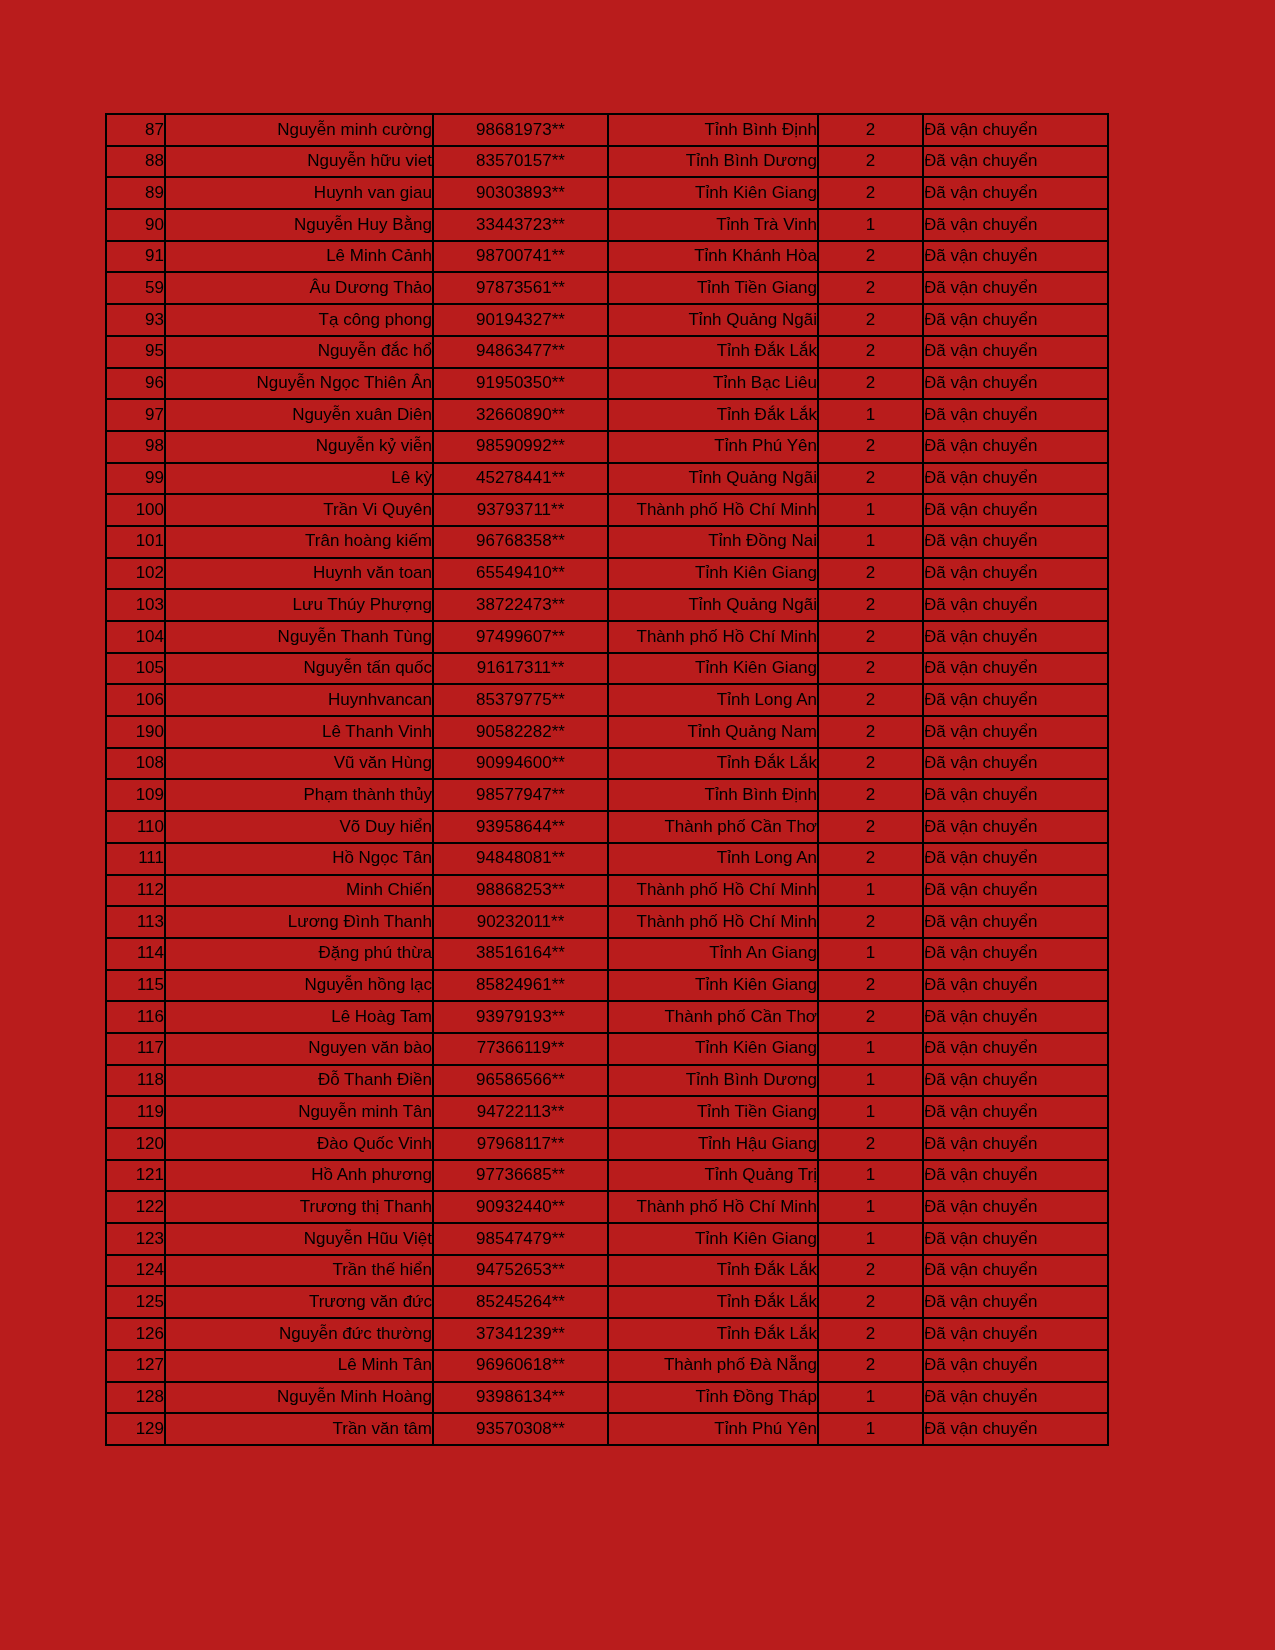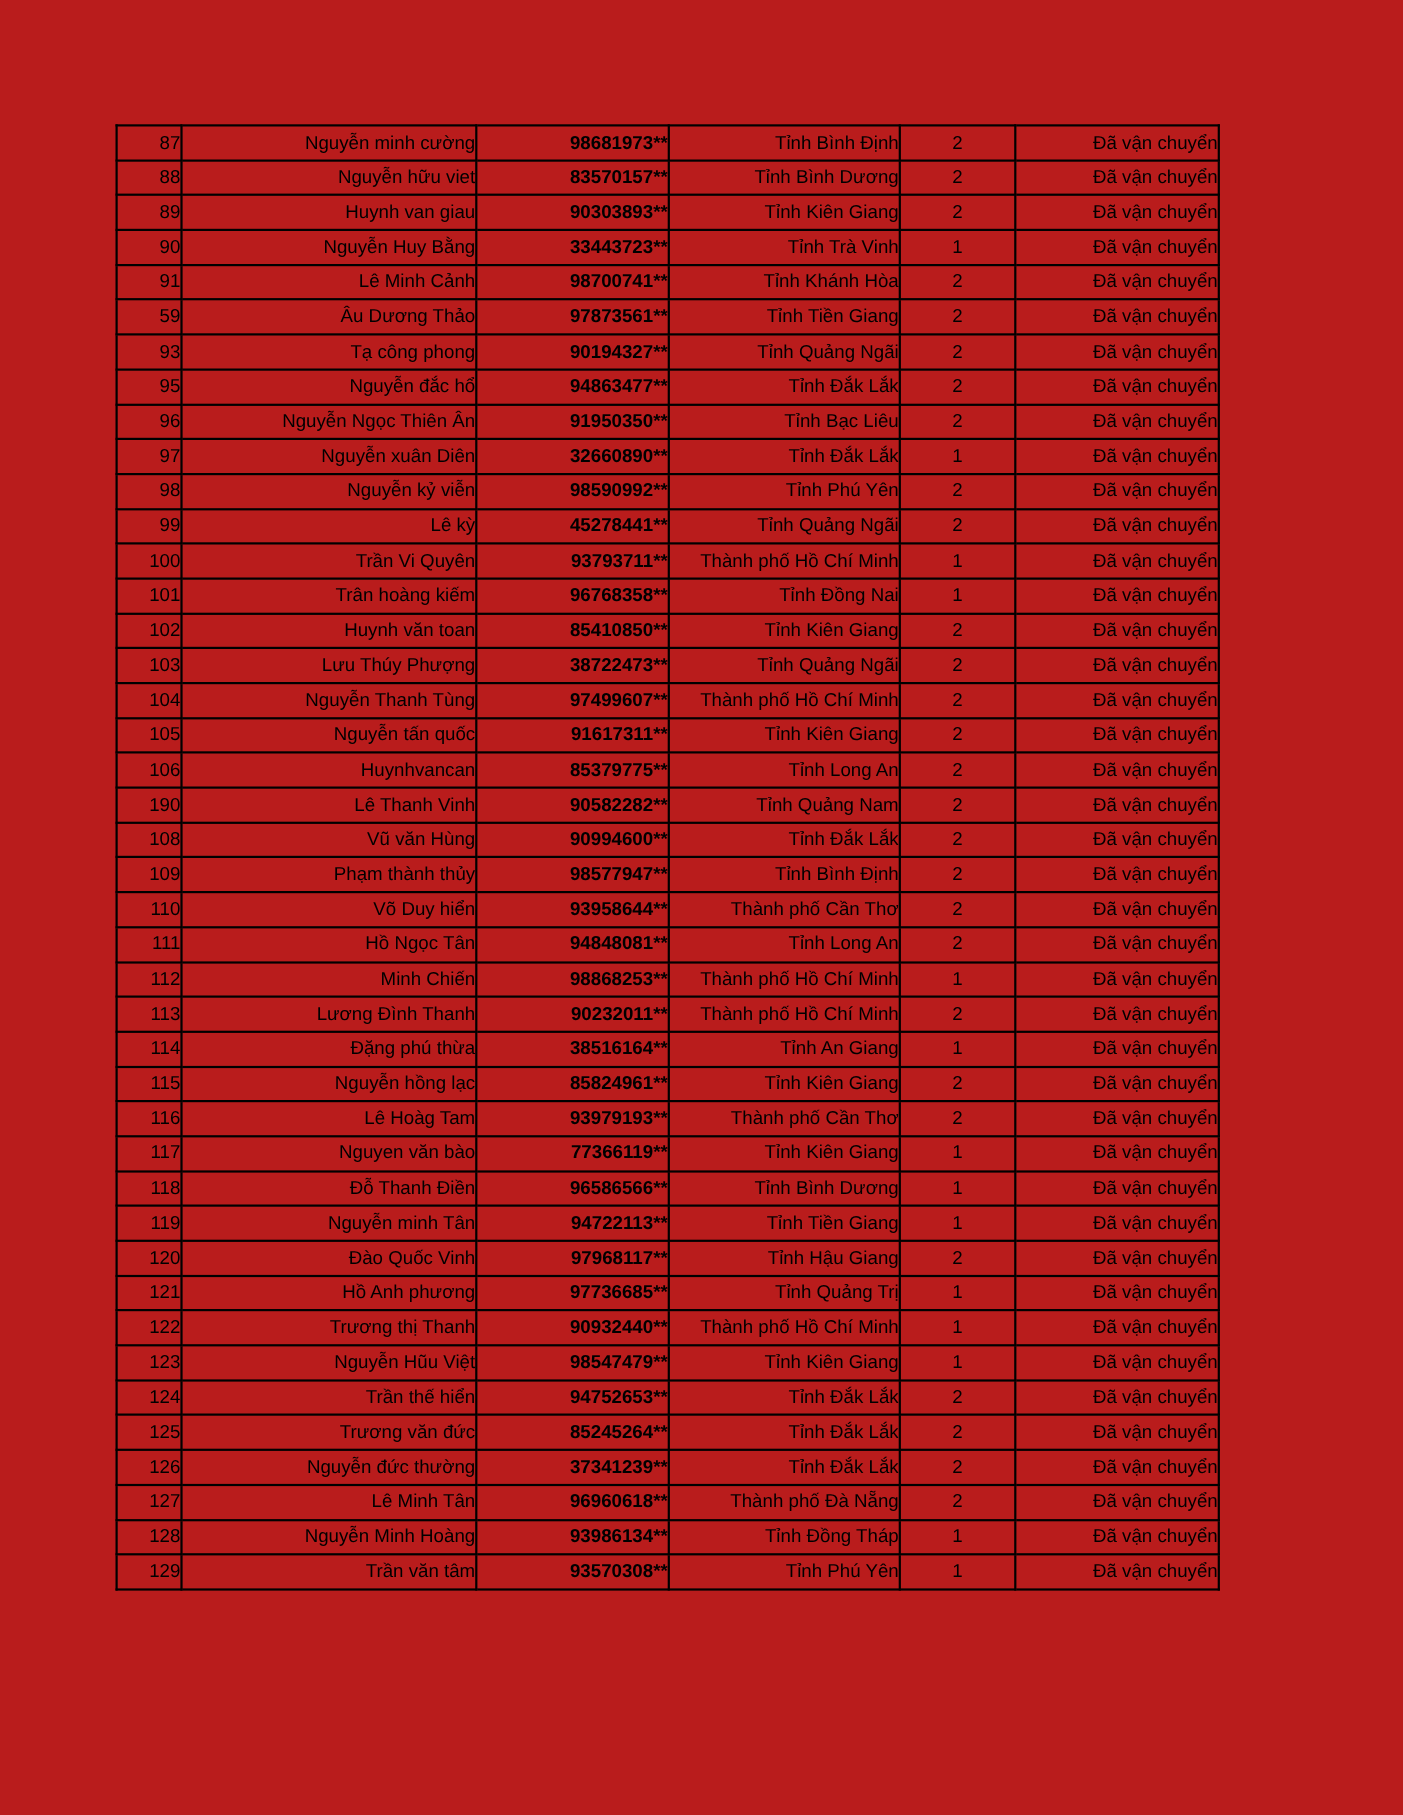--- a/index.html
+++ b/index.html
@@ -28,24 +28,24 @@
     height: 29.7px;
     font-size: 17px;
     line-height: 1.1;
     padding: 0;
     overflow: hidden;
     white-space: nowrap;
     vertical-align: middle;
   }
   td.c-no     { text-align: right;  padding-right: 8px; }
   td.c-name   { text-align: right;   padding-left: 6px; }
-  td.c-phone  { text-align: right;   padding-left: 6px; font-weight: bold; }
+  td.c-phone  { text-align: center;   padding-left: 6px; }
   td.c-prov   { text-align: right;   padding-left: 6px; }
   td.c-qty    { text-align: center; }
-  td.c-status { text-align: right;   padding-left: 6px; }
+  td.c-status { text-align: left;   padding-left: 6px; border-radius: 15px; }
 </style>
 </head>
 <body>
 
 <div class="page">
   <table class="shipment-table">
     <colgroup>
       <col style="width:59px">
       <col style="width:268px">
       <col style="width:175px">
@@ -162,21 +162,21 @@
     <td class="c-no">101</td>
     <td class="c-name">Trân hoàng kiếm</td>
     <td class="c-phone">96768358**</td>
     <td class="c-prov">Tỉnh Đồng Nai</td>
     <td class="c-qty">1</td>
     <td class="c-status">Đã vận chuyển</td>
   </tr>
         <tr>
     <td class="c-no">102</td>
     <td class="c-name">Huynh văn toan</td>
-    <td class="c-phone">85410850**</td>
+    <td class="c-phone">65549410**</td>
     <td class="c-prov">Tỉnh Kiên Giang</td>
     <td class="c-qty">2</td>
     <td class="c-status">Đã vận chuyển</td>
   </tr>
         <tr>
     <td class="c-no">103</td>
     <td class="c-name">Lưu Thúy Phượng</td>
     <td class="c-phone">38722473**</td>
     <td class="c-prov">Tỉnh Quảng Ngãi</td>
     <td class="c-qty">2</td>

